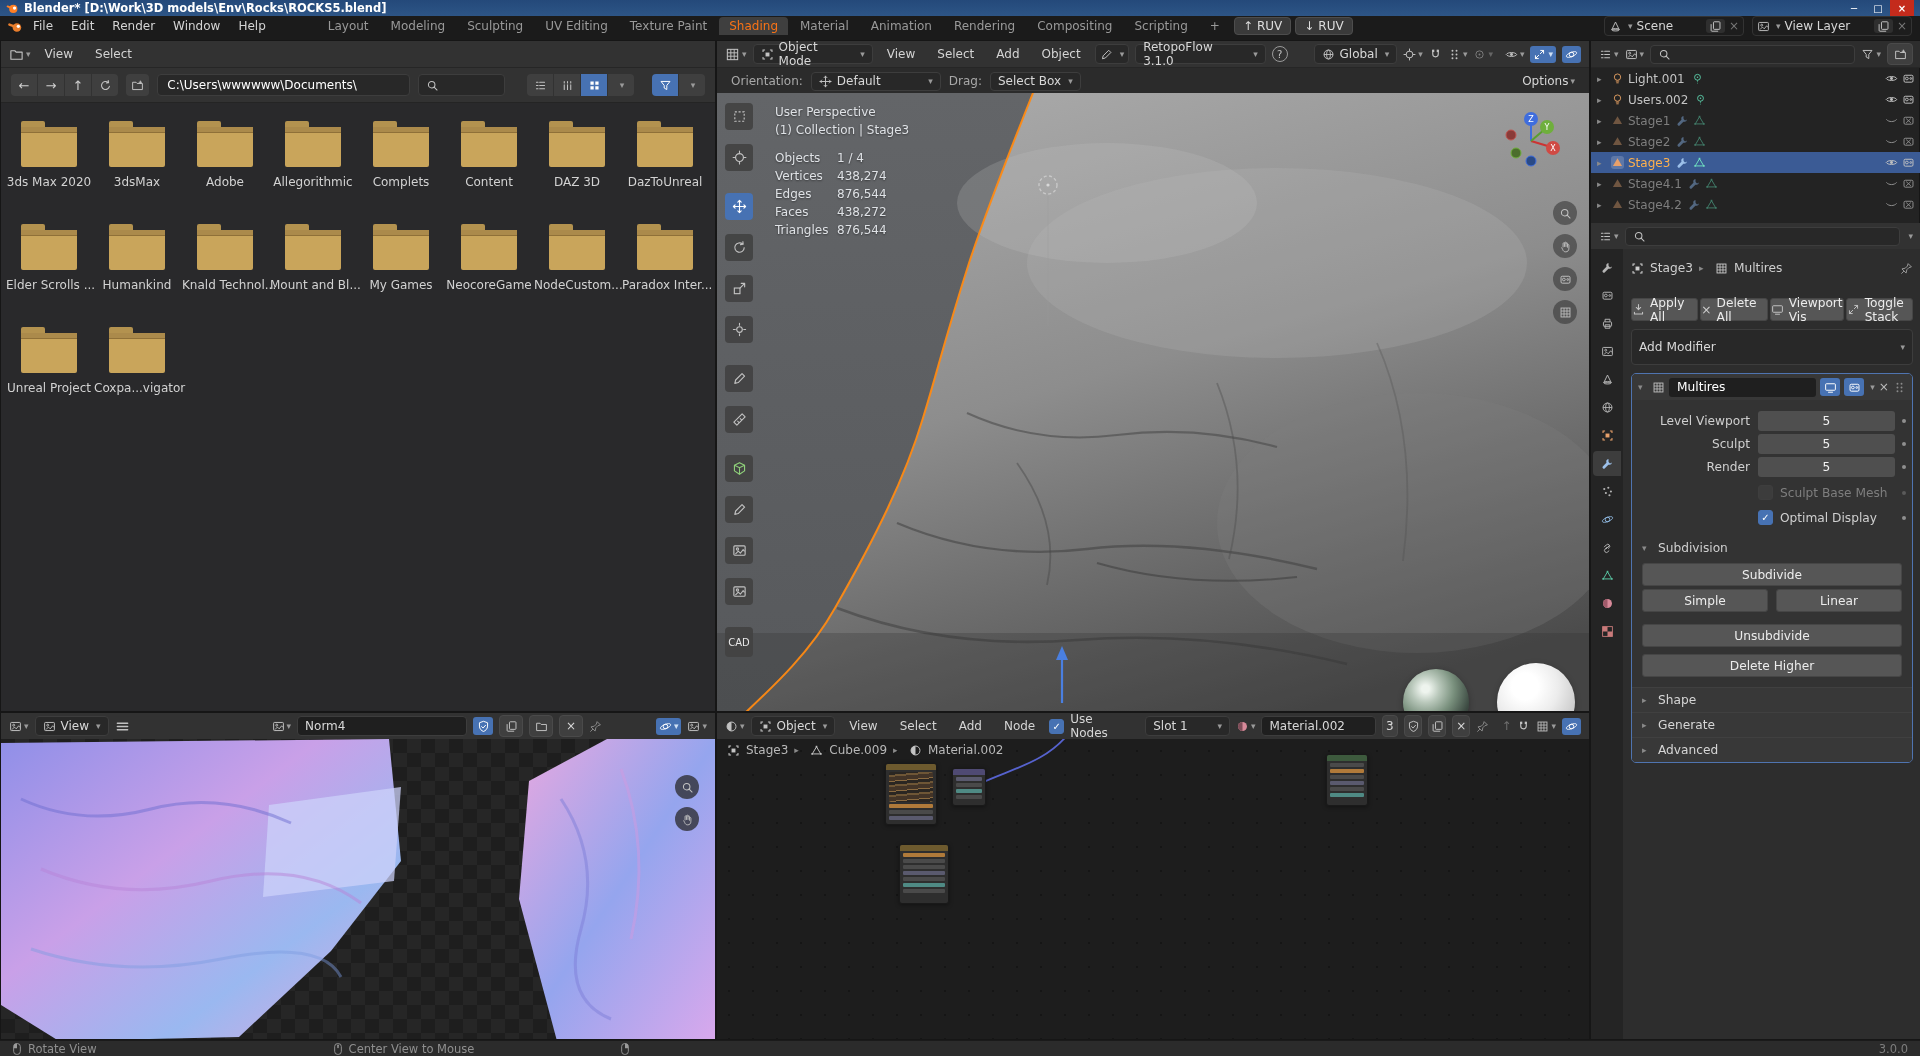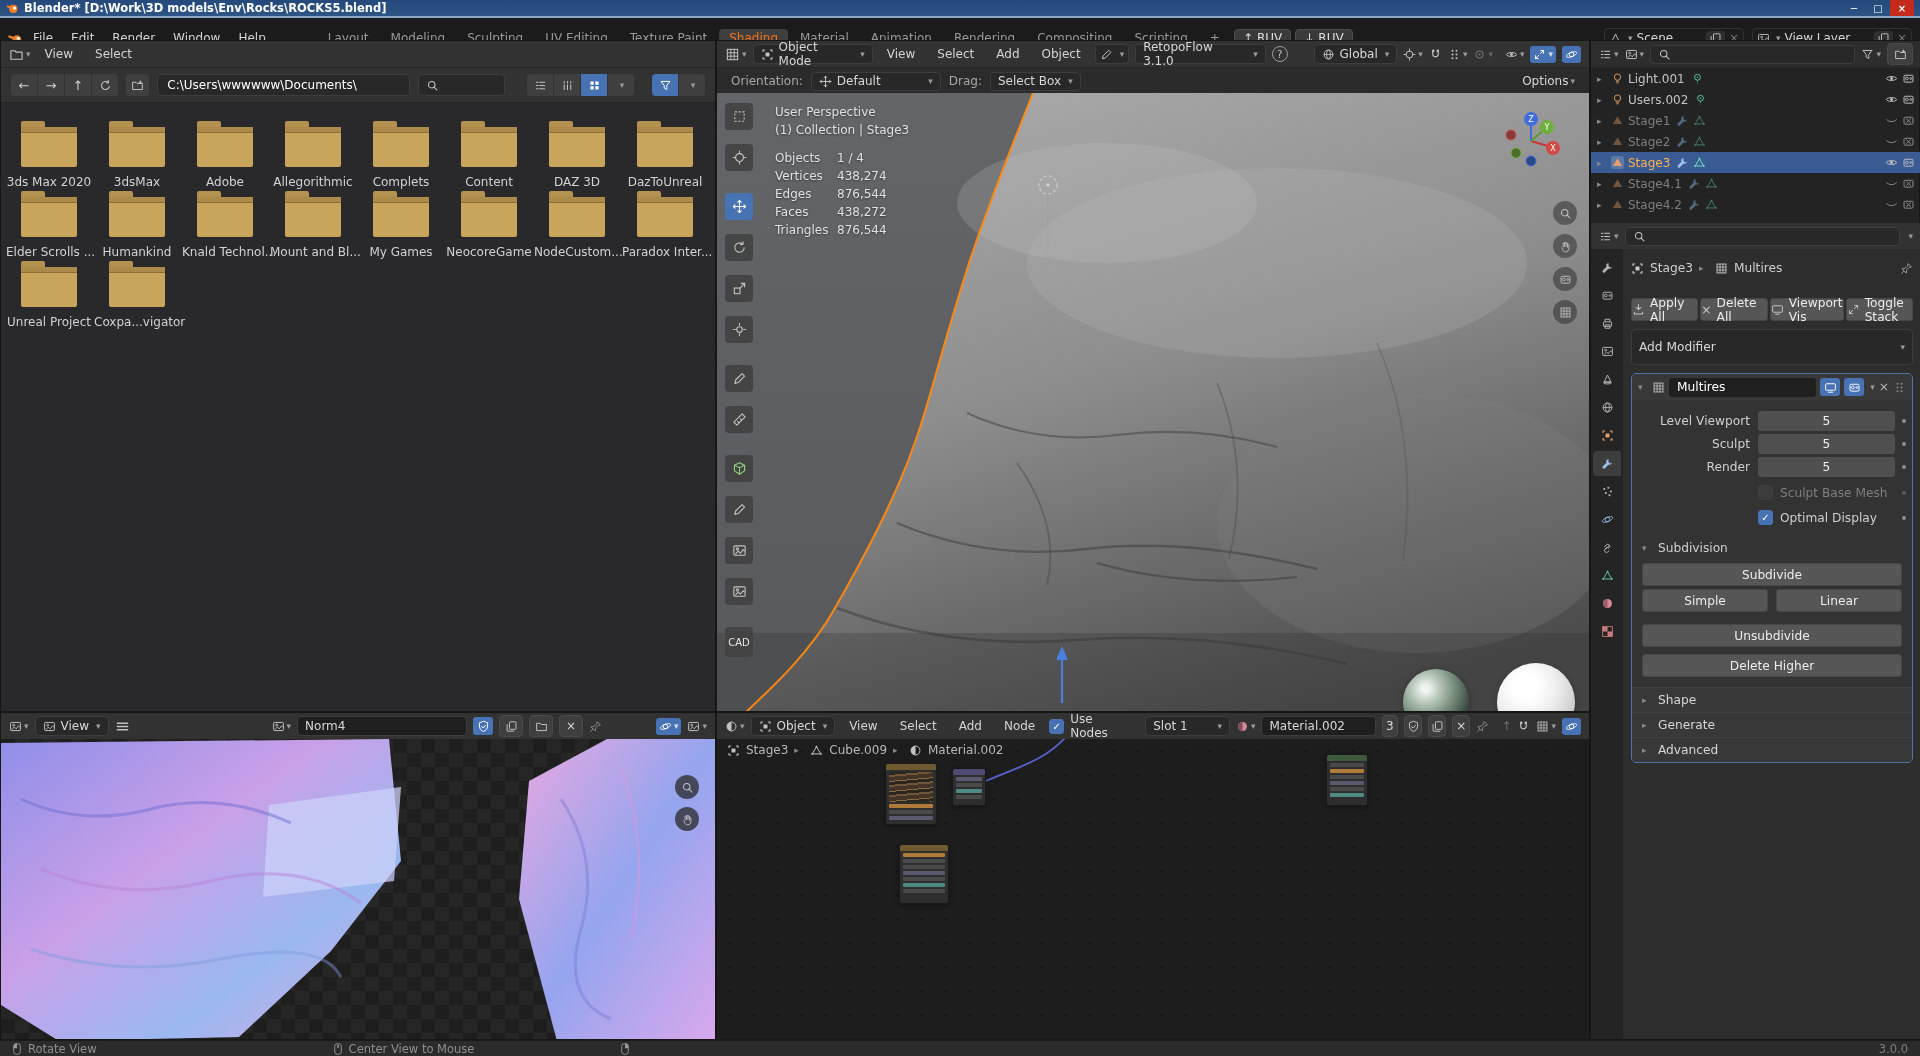--- a/index.html
+++ b/index.html
@@ -14,39 +14,39 @@
   .btn{background:#3f3f3f;border:1px solid #4a4a4a;border-radius:4px;display:flex;align-items:center;justify-content:center;color:#d8d8d8;}
   input{background:transparent;border:none;outline:none;color:#ffffff;font:inherit;width:100%;}
 
   
   .titlebar{position:absolute;left:0;top:0;width:1920px;height:18px;background:linear-gradient(180deg,#24497a,#2d5586);border-bottom:2px solid #8caac9;display:flex;align-items:center;padding:0 6px;box-sizing:border-box;color:#fff;font-weight:bold;font-size:11.5px;}
   .winbtns{margin-left:auto;display:flex;height:16px;}
   .wb{width:24px;display:flex;align-items:center;justify-content:center;font-size:10px;color:#fff;}
   .wb.close{background:#c42b1c;}
 
   
-  .topbar{position:absolute;left:0;top:28px;width:1920px;height:20px;background:#1b1b1b;display:flex;align-items:center;padding:0 8px;box-sizing:border-box;gap:2px;}
+  .topbar{position:absolute;left:0;top:16px;width:1920px;height:20px;background:#1b1b1b;display:flex;align-items:center;padding:0 8px;box-sizing:border-box;gap:2px;}
   .wtab{padding:2px 10px;border-radius:4px 4px 0 0;color:#999;}
   .wtab.active{background:#3f3f3f;color:#f97316;}
   .ruvbtn{background:#3a3a3a;border:1px solid #4d4d4d;border-radius:4px;padding:1px 8px;display:flex;gap:4px;align-items:center;color:#ddd;margin-left:2px;}
   .idfld{background:#1d1d1d;border:1px solid #333;border-radius:4px;display:flex;align-items:center;gap:4px;padding:1px 4px;height:16px;}
   .subbtn{background:#2f2f2f;border-radius:3px;padding:0 3px;display:flex;align-items:center;height:14px;}
 
   
   .editor{position:absolute;box-sizing:border-box;border:1px solid #161616;background:#2a2a2a;}
   .hdr{height:26px;background:#323232;display:flex;align-items:center;gap:6px;padding:0 8px;border-bottom:1px solid #262626;}
 
   
   .fb-toolbar{height:34px;background:#323232;display:flex;align-items:center;gap:8px;padding:0 10px;border-bottom:1px solid #242424;}
   .navgrp{display:flex;gap:1px;}
   .navbtn{width:26px;height:22px;background:#3f3f3f;display:flex;align-items:center;justify-content:center;color:#cfcfcf;font-size:13px;}
   .navgrp .navbtn:first-child{border-radius:4px 0 0 4px;}
   .navgrp .navbtn:last-child{border-radius:0 4px 4px 0;}
   .fb-content{position:absolute;top:62px;left:0;right:0;bottom:0;background:#29292b;overflow:hidden;}
-  .fgrid{display:grid;grid-template-columns:repeat(8,88px);row-gap:0;padding:16px 4px;justify-items:center;}
+  .fgrid{display:grid;grid-template-columns:repeat(8,88px);row-gap:33px;padding:16px 4px;justify-items:center;}
   .folder{width:86px;text-align:center;}
   .ficon{width:56px;height:40px;background:#c9a55b;border-radius:2px;margin:8px auto 8px;position:relative;}
   .ficon::before{content:"";position:absolute;top:-6px;left:0;width:24px;height:6px;background:#b3924f;border-radius:2px 2px 0 0;}
   .ficon::after{content:"";position:absolute;top:0;left:0;right:0;height:5px;background:#ab8a4b;border-bottom:1px solid #8f7038;}
   .flabel{color:#d2d2d2;font-size:12px;white-space:nowrap;}
 
   
   .vp-row2{height:26px;background:#2b2b2b;display:flex;align-items:center;gap:8px;padding:0 14px;border-bottom:1px solid #222;}
   .vp-content{position:absolute;top:52px;left:0;right:0;bottom:0;overflow:hidden;background:#5e5f61;}
   .vtools{position:absolute;left:8px;top:10px;display:flex;flex-direction:column;gap:14px;z-index:5;}

